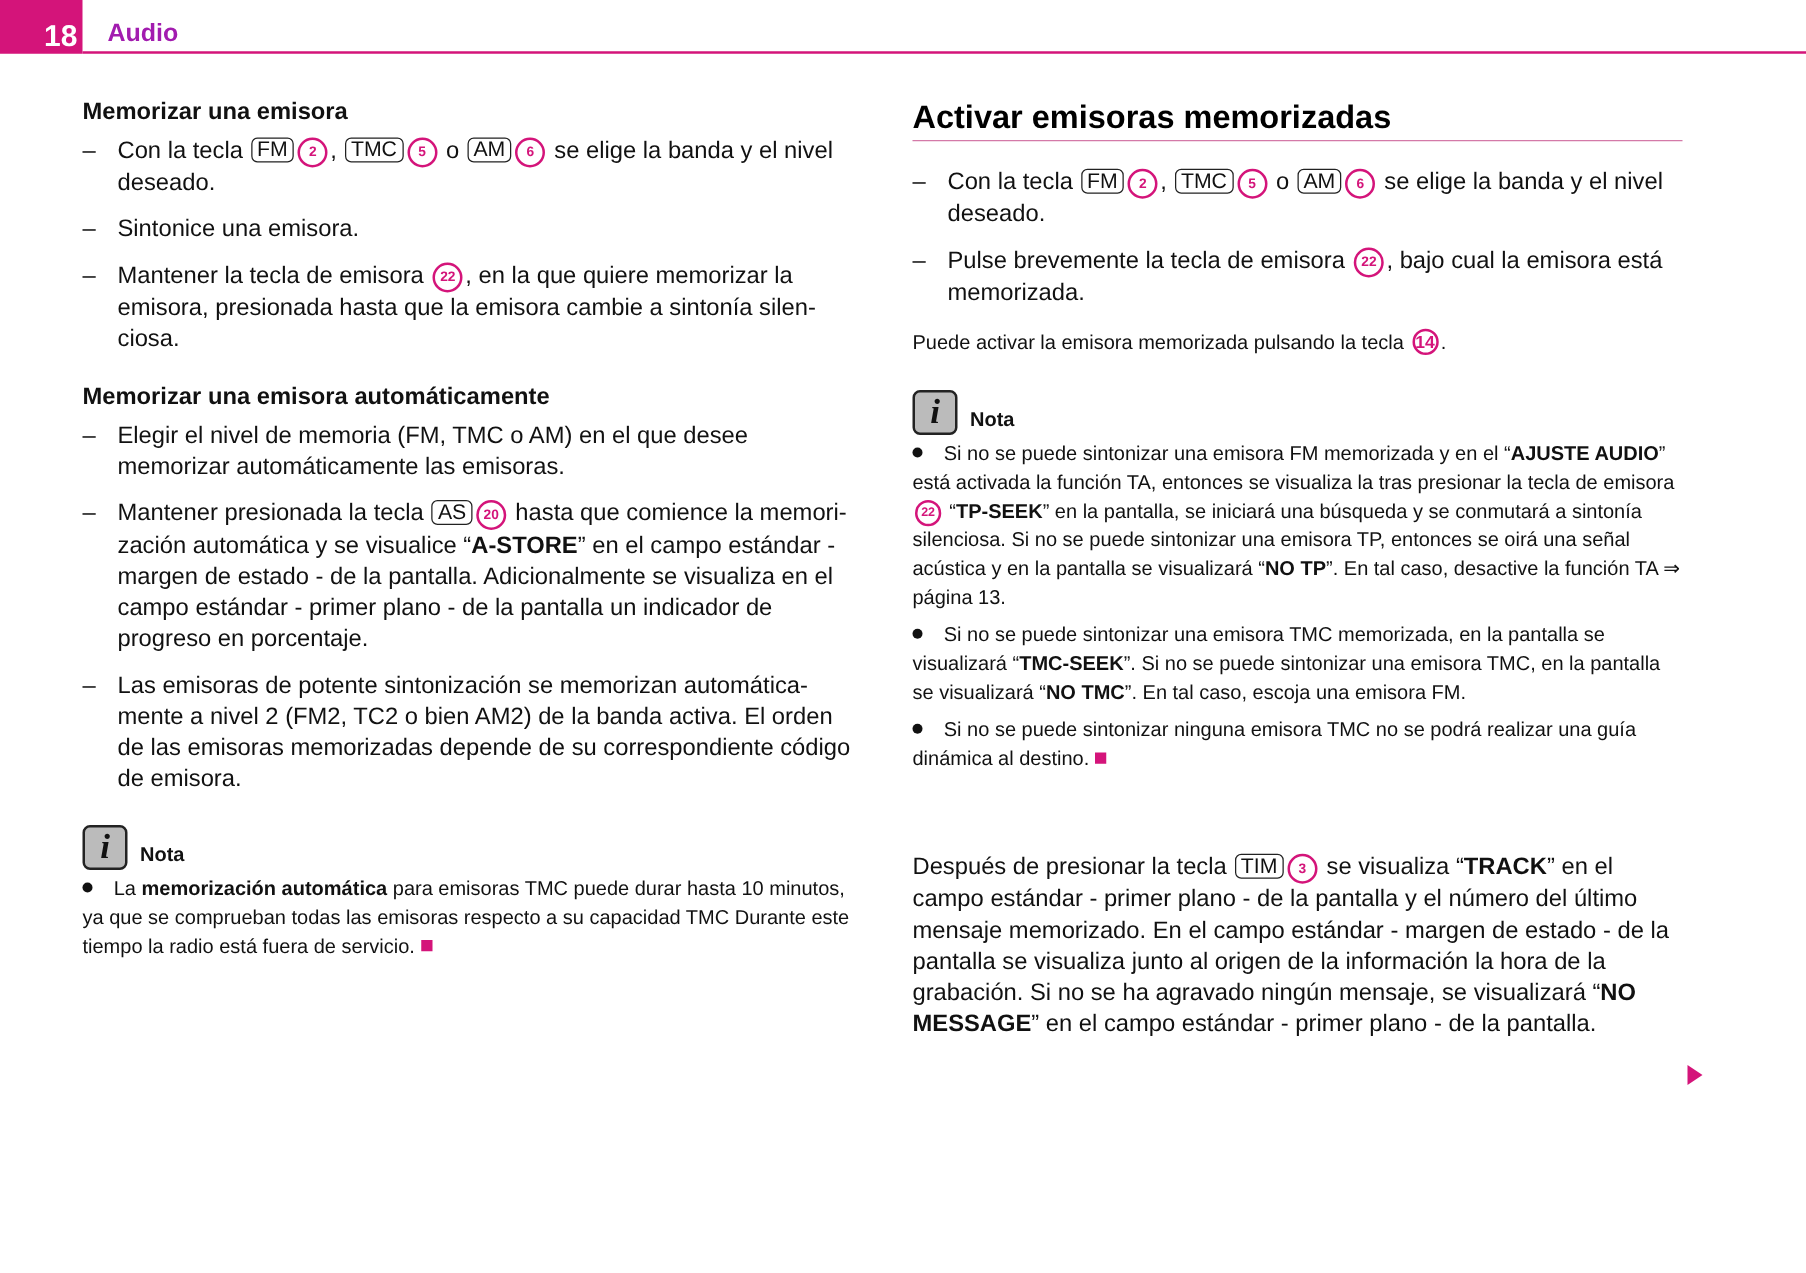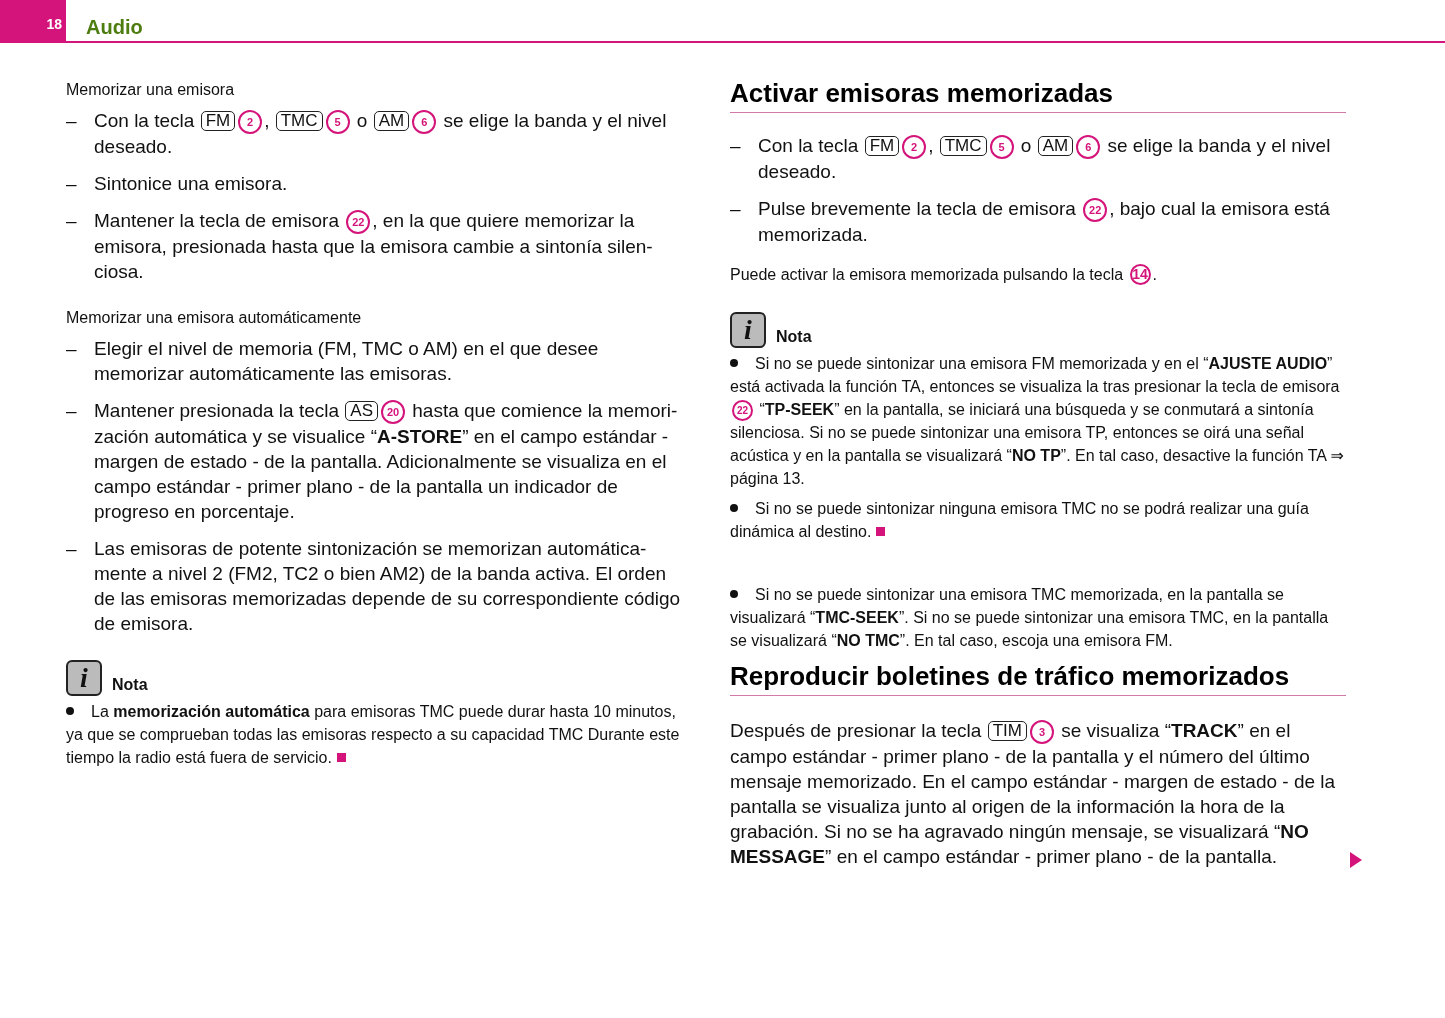--- a/index.html
+++ b/index.html
@@ -1,24 +1,24 @@
 <!DOCTYPE html>
 <html><head>
 <meta charset="utf-8">
 <style>
   html,body{margin:0;padding:0;background:#fff;}
   body{width:1445px;height:1018px;position:relative;overflow:hidden;font-family:"Liberation Sans",sans-serif;color:#111;}
   .hdr-box{position:absolute;left:0;top:0;width:66px;height:43px;background:#d4147a;}
-  .hdr-num{position:absolute;left:0;top:16px;width:62px;text-align:right;color:#fff;font-weight:bold;font-size:14px;}
-  .hdr-title{position:absolute;left:86px;top:16px;font-weight:bold;font-size:20px;color:#4d7c0f;}
+  .hdr-num{position:absolute;left:0;top:16px;width:62px;text-align:right;color:#fff;font-weight:bold;font-size:24px;}
+  .hdr-title{position:absolute;left:86px;top:16px;font-weight:bold;font-size:20px;color:#a21caf;}
   .hdr-line{position:absolute;left:66px;top:41px;width:1379px;height:2px;background:#d4147a;}
   .col{position:absolute;}
   .left{left:66px;top:78px;width:620px;}
   .right{left:730px;top:76px;width:616px;}
-  h3.sub{font-size:16px;font-weight:normal;margin:0 0 6px 0;line-height:24px;}
+  h3.sub{font-size:19px;font-weight:bold;margin:0 0 6px 0;line-height:24px;}
   h2.sec{color:#000000;font-size:26px;font-weight:bold;margin:0;line-height:34px;padding-bottom:2px;border-bottom:1px solid #d47aa8;}
   .item{position:relative;padding-left:28px;font-size:19px;line-height:25px;margin:0 0 12px 0;}
   .item .dash{position:absolute;left:0;top:0;}
   .p-small{font-size:16px;line-height:23px;margin:0;}
   .p-big{font-size:19px;line-height:25px;margin:0;}
   .key{display:inline-block;border:1.3px solid #222;border-radius:5px;padding:0 4px;line-height:18px;font-size:17px;margin:0 1px;vertical-align:1px;}
   .circ{display:inline-block;width:20px;height:20px;border:2px solid #d4147a;border-radius:50%;color:#d4147a;font-weight:bold;font-size:11px;line-height:20px;text-align:center;margin:0 2px;vertical-align:1px;box-sizing:content-box;}
   .note-head{display:flex;align-items:flex-end;margin:0 0 4px 0;}
   .info-icon{width:32px;height:32px;border:2px solid #222;border-radius:6px;background:#bbb;display:flex;align-items:center;justify-content:center;font-family:"Liberation Serif",serif;font-style:italic;font-weight:bold;font-size:28px;color:#111;}
   .note-title{font-weight:bold;font-size:16px;margin-left:10px;line-height:22px;}
@@ -109,28 +109,27 @@
 
   <div class="note-head">
     <div class="info-icon">i</div>
     <span class="note-title">Nota</span>
   </div>
   <p class="bullet">
     <span class="dot"></span><span>Si no se puede sintonizar una emisora FM memorizada y en el “</span><b>AJUSTE AUDIO</b><span>” está activada la función TA, entonces se visualiza la tras presionar la tecla de emisora</span>
     <span class="circ" style="width:17px;height:17px;line-height:17px;font-size:10px;">22</span>
     <span>“</span><b>TP-SEEK</b><span>” en la pantalla, se iniciará una búsqueda y se conmutará a sintonía silenciosa. Si no se puede sintonizar una emisora TP, entonces se oirá una señal acústica y en la pantalla se visualizará “</span><b>NO TP</b><span>”. En tal caso, desactive la función TA ⇒ página 13.</span>
   </p>
+  <p class="bullet">
+    <span class="dot"></span><span>Si no se puede sintonizar una emisora TMC memorizada, en la pantalla se visualizará “</span><b>TMC-SEEK</b><span>”. Si no se puede sintonizar una emisora TMC, en la pantalla se visualizará “</span><b>NO TMC</b><span>”. En tal caso, escoja una emisora FM.</span>
+  </p>
   <p class="bullet" style="margin-bottom:40px;">
     <span class="dot"></span><span>Si no se puede sintonizar ninguna emisora TMC no se podrá realizar una guía dinámica al destino.</span><span class="endsq"></span>
   </p>
-  <p class="bullet">
-    <span class="dot"></span><span>Si no se puede sintonizar una emisora TMC memorizada, en la pantalla se visualizará “</span><b>TMC-SEEK</b><span>”. Si no se puede sintonizar una emisora TMC, en la pantalla se visualizará “</span><b>NO TMC</b><span>”. En tal caso, escoja una emisora FM.</span>
-  </p>
 
-  <h2 class="sec">Reproducir boletines de tráfico memorizados</h2>
   <div style="height:22px"></div>
   <p class="p-big">
     <span>Después de presionar la tecla</span>
     <span class="key">TIM</span><span class="circ">3</span>
     <span>se visualiza “</span><b>TRACK</b><span>” en el campo estándar - primer plano - de la pantalla y el número del último mensaje memorizado. En el campo estándar - margen de estado - de la pantalla se visualiza junto al origen de la información la hora de la grabación. Si no se ha agravado ningún mensaje, se visualizará “</span><b>NO MESSAGE</b><span>” en el campo estándar - primer plano - de la pantalla.</span>
   </p>
 </div>
 
 <div class="arrow"></div>
 

